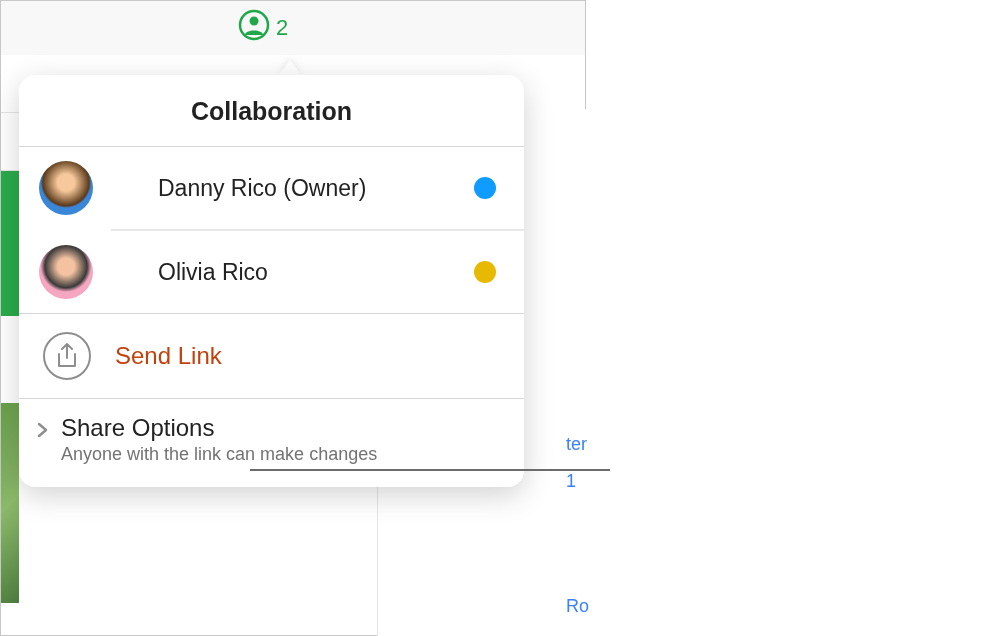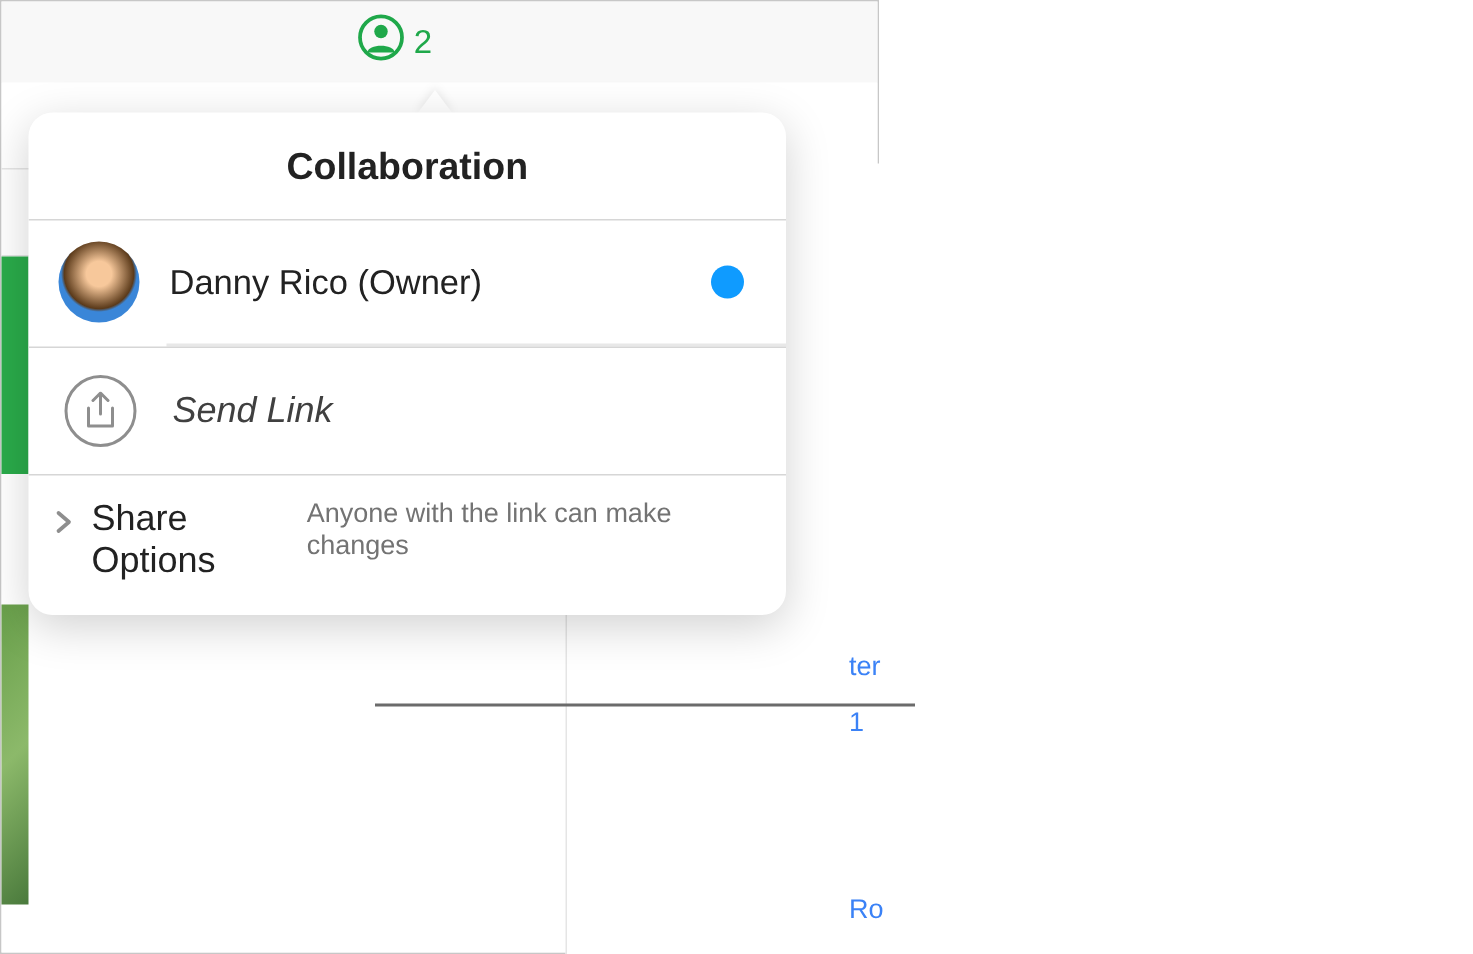--- a/index.html
+++ b/index.html
@@ -179,20 +179,21 @@
     }
     
     .avatar-3 {
       background: radial-gradient(circle at 50% 40%, #f5c2a1 20%, #3a3a3a 50%, #f5a6c0 60%, #f5a6c0 100%);
     }
     
     .participant-name {
       flex: 1;
       font-size: 23px;
       color: #222;
+      margin-left: 45px;
     }
     
     .status-dot {
       width: 22px;
       height: 22px;
       border-radius: 50%;
     }
     
     .section-divider {
       height: 1px;
@@ -218,41 +219,41 @@
       flex-shrink: 0;
     }
     
     .share-icon-circle svg {
       width: 22px;
       height: 26px;
     }
     
     .send-link-label {
       font-size: 24px;
-      color: #404040;
-      font-style: italic;
+      color: #c2410c;
     }
     
     .share-options-row {
       display: flex;
       align-items: flex-start;
       padding: 15px 28px 22px 14px;
       gap: 10px;
       cursor: pointer;
     }
     
     .disclosure-chevron {
       width: 18px;
       height: 24px;
       margin-top: 4px;
       flex-shrink: 0;
     }
     
     .share-options-content {
       display: flex;
+      flex-direction: column;
       gap: 2px;
     }
     
     .share-options-title {
       font-size: 24px;
       color: #222;
     }
     
     .share-options-desc {
       font-size: 18px;
@@ -315,20 +316,25 @@
     <div class="popover-header">Collaboration</div>
 
     <div class="participants">
       <div class="participant-row">
         <div class="avatar avatar-1"></div>
         <div class="participant-name">Danny Rico (Owner)</div>
         <div class="status-dot" style="background: rgb(15, 155, 255);"></div>
       </div>
       <div class="participant-divider"></div>
       <div class="participant-divider"></div>
+      <div class="participant-row">
+        <div class="avatar avatar-3"></div>
+        <div class="participant-name">Olivia Rico</div>
+        <div class="status-dot" style="background: rgb(231, 185, 1);"></div>
+      </div>
     </div>
 
     <div class="section-divider"></div>
 
     <div class="send-link-row">
       <div class="share-icon-circle">
         <svg viewBox="0 0 22 26" fill="none">
           <path d="M11 1 L11 15 M11 1 L6 6 M11 1 L16 6" stroke="#8e8e8e" stroke-width="2" stroke-linecap="round" stroke-linejoin="round"></path>
           <path d="M3 11 L3 23 L19 23 L19 11" stroke="#8e8e8e" stroke-width="2" stroke-linecap="round" stroke-linejoin="round" fill="none"></path>
         </svg>

